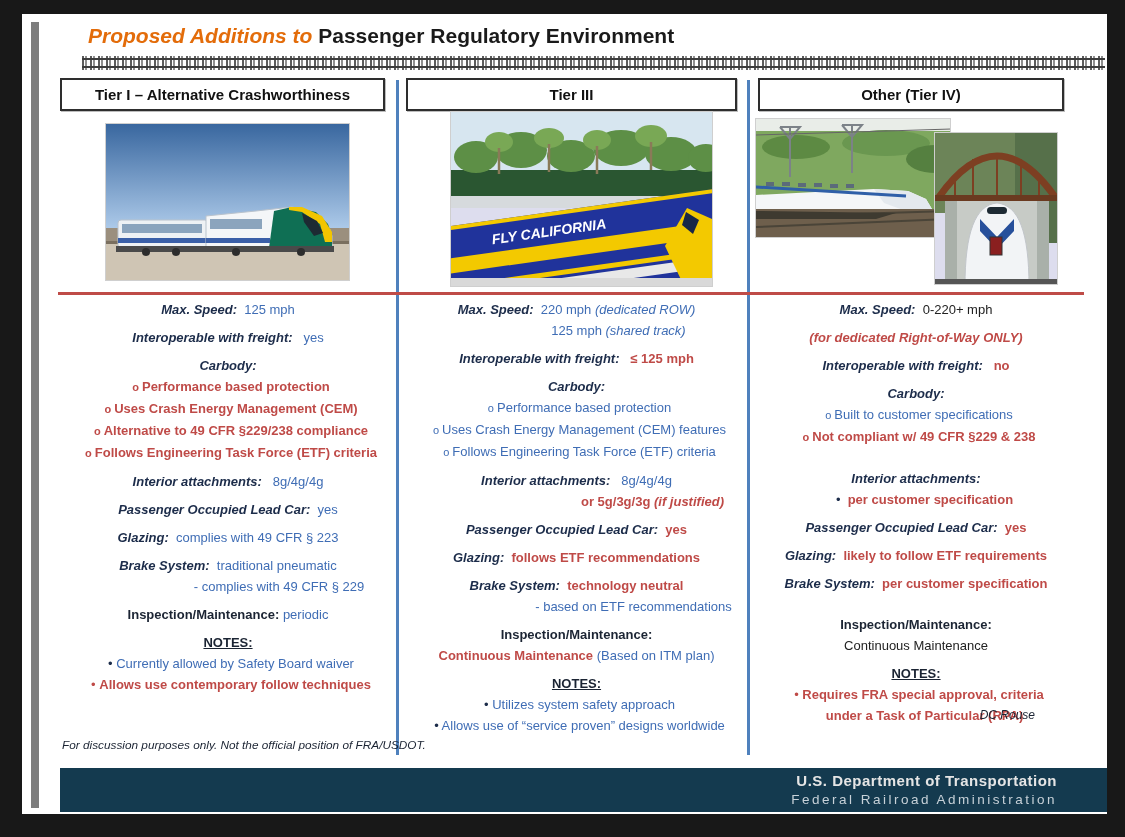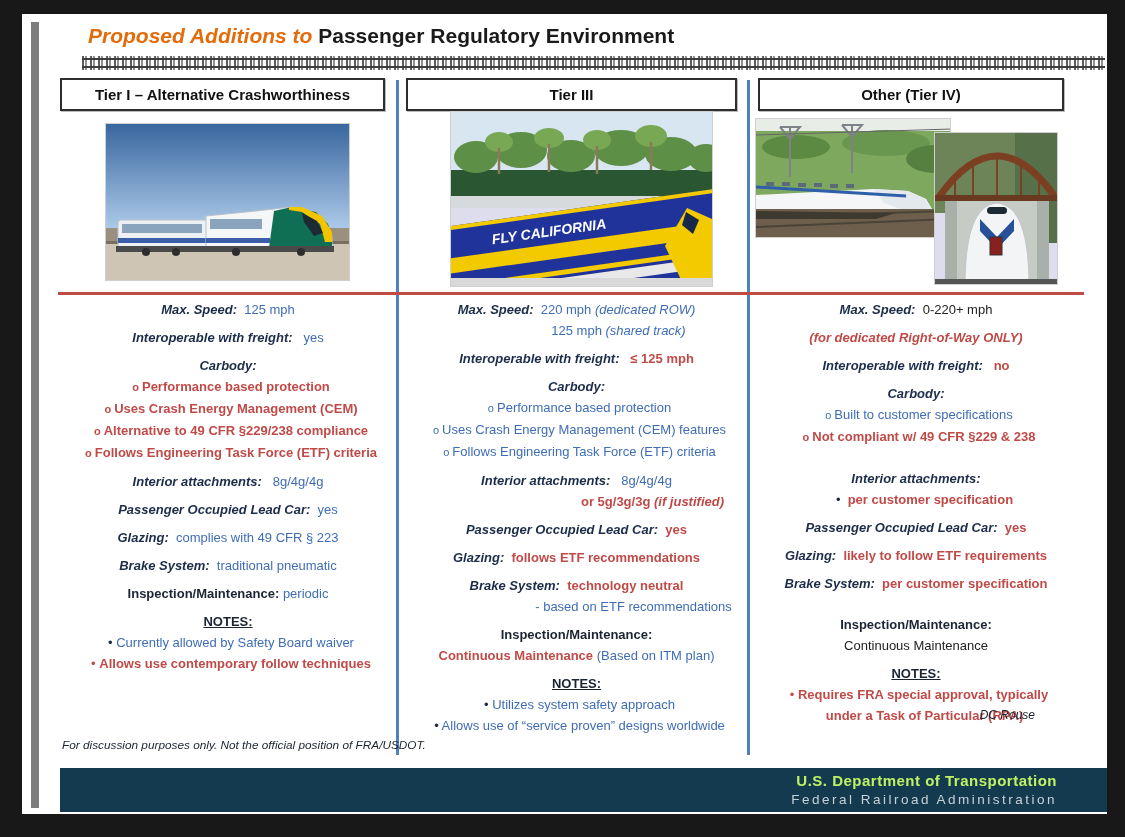--- a/index.html
+++ b/index.html
@@ -64,21 +64,21 @@
   .s-oB{color:#3f6db5;font-size:11px;}
   .s-dN{color:#1c2c4a;}
   .s-dR{color:#bf4a47;}
 
   
   .disclaimer{position:absolute;left:40px;top:724px;font-size:11.8px;font-style:italic;color:#1b2433;}
   .credit{position:absolute;right:72px;top:694px;font-size:12px;font-style:italic;color:#1b2433;}
 
   .banner{position:absolute;left:38px;right:0;top:754px;height:44px;background:#143a4f;
           display:flex;flex-direction:column;justify-content:center;align-items:flex-end;padding-right:50px;}
-  .banner .b1{color:#bef264;font-weight:bold;font-size:15px;letter-spacing:0.5px;line-height:20px;margin-left:16px;}
+  .banner .b1{color:#e5e5e5;font-weight:bold;font-size:15px;letter-spacing:0.5px;line-height:20px;margin-left:16px;}
   .banner .b2{color:#c7d1d8;font-size:13.5px;letter-spacing:2.5px;line-height:18px;}
 </style>
 </head>
 <body>
 
 <div class="stage">
   <div class="slide">
     <div class="grey-strip"></div>
 
     <div class="title">
@@ -234,20 +234,21 @@
         <div class="row g-n ind-0"><span class="s-label">Interoperable with freight:</span><span class="s-blue">   yes</span></div>
         <div class="row g-n ind-0"><span class="s-label">Carbody:</span></div>
         <div class="row g-t ind-b"><span class="s-oR">o </span><span class="s-red">Performance based protection</span></div>
         <div class="row g-t ind-b"><span class="s-oR">o </span><span class="s-red">Uses Crash Energy Management (CEM)</span></div>
         <div class="row g-t ind-b"><span class="s-oR">o </span><span class="s-red">Alternative to 49 CFR §229/238 compliance</span></div>
         <div class="row g-t ind-b"><span class="s-oR">o </span><span class="s-red">Follows Engineering Task Force (ETF) criteria</span></div>
         <div class="row g-n ind-0"><span class="s-label">Interior attachments:</span><span class="s-blue">   8g/4g/4g</span></div>
         <div class="row g-n ind-0"><span class="s-label">Passenger Occupied Lead Car:</span><span class="s-blue">  yes</span></div>
         <div class="row g-n ind-0"><span class="s-label">Glazing:</span><span class="s-blue">  complies with 49 CFR § 223</span></div>
         <div class="row g-n ind-0"><span class="s-label">Brake System:</span><span class="s-blue">  traditional pneumatic</span></div>
+        <div class="row g-t ind-c2"><span class="s-blue">- complies with 49 CFR § 229</span></div>
         <div class="row g-n ind-0"><span class="s-labelu">Inspection/Maintenance:</span><span class="s-blue"> periodic</span></div>
         <div class="row g-n ind-0"><span class="s-notes">NOTES:</span></div>
         <div class="row g-t ind-b"><span class="s-dN">• </span><span class="s-blue">Currently allowed by Safety Board waiver</span></div>
         <div class="row g-t ind-b"><span class="s-dR">• </span><span class="s-red">Allows use contemporary follow techniques</span></div>
       </div>
     <div class="col col2">
         <div class="row g-f ind-0"><span class="s-label">Max. Speed:</span><span class="s-blue">  220 mph </span><span class="s-bluei">(dedicated ROW)</span></div>
         <div class="row g-t ind-c1"><span class="s-blue">125 mph </span><span class="s-bluei">(shared track)</span></div>
         <div class="row g-n ind-0"><span class="s-label">Interoperable with freight:</span><span class="s-black">   </span><span class="s-red">≤ 125 mph</span></div>
         <div class="row g-n ind-0"><span class="s-label">Carbody:</span></div>
@@ -274,21 +275,21 @@
         <div class="row g-t ind-b"><span class="s-oB">o </span><span class="s-blue">Built to customer specifications</span></div>
         <div class="row g-t ind-b"><span class="s-oR">o </span><span class="s-red">Not compliant w/ 49 CFR §229 &amp; 238</span></div>
         <div class="row g-x ind-0"><span class="s-label">Interior attachments:</span></div>
         <div class="row g-t ind-bt"><span class="s-dN">•  </span><span class="s-red">per customer specification</span></div>
         <div class="row g-n ind-0"><span class="s-label">Passenger Occupied Lead Car:</span><span class="s-red">  yes</span></div>
         <div class="row g-n ind-0"><span class="s-label">Glazing:</span><span class="s-red">  likely to follow ETF requirements</span></div>
         <div class="row g-n ind-0"><span class="s-label">Brake System:</span><span class="s-red">  per customer specification</span></div>
         <div class="row g-x ind-0"><span class="s-labelu">Inspection/Maintenance:</span></div>
         <div class="row g-t ind-0"><span class="s-black">Continuous Maintenance</span></div>
         <div class="row g-n ind-0"><span class="s-notes">NOTES:</span></div>
-        <div class="row g-t ind-b"><span class="s-dR">• </span><span class="s-red">Requires FRA special approval, typically</span></div>
+        <div class="row g-t ind-b"><span class="s-dR">• </span><span class="s-red">Requires FRA special approval, criteria</span></div>
         <div class="row g-t ind-bt"><span class="s-red">under a Task of Particular (RPA)</span></div>
       </div>
 
     <div class="disclaimer">For discussion purposes only. Not the official position of FRA/USDOT.</div>
     <div class="credit">DC Rouse</div>
 
     <div class="banner">
       <div class="b1">U.S. Department of Transportation</div>
       <div class="b2">Federal Railroad Administration</div>
     </div>

